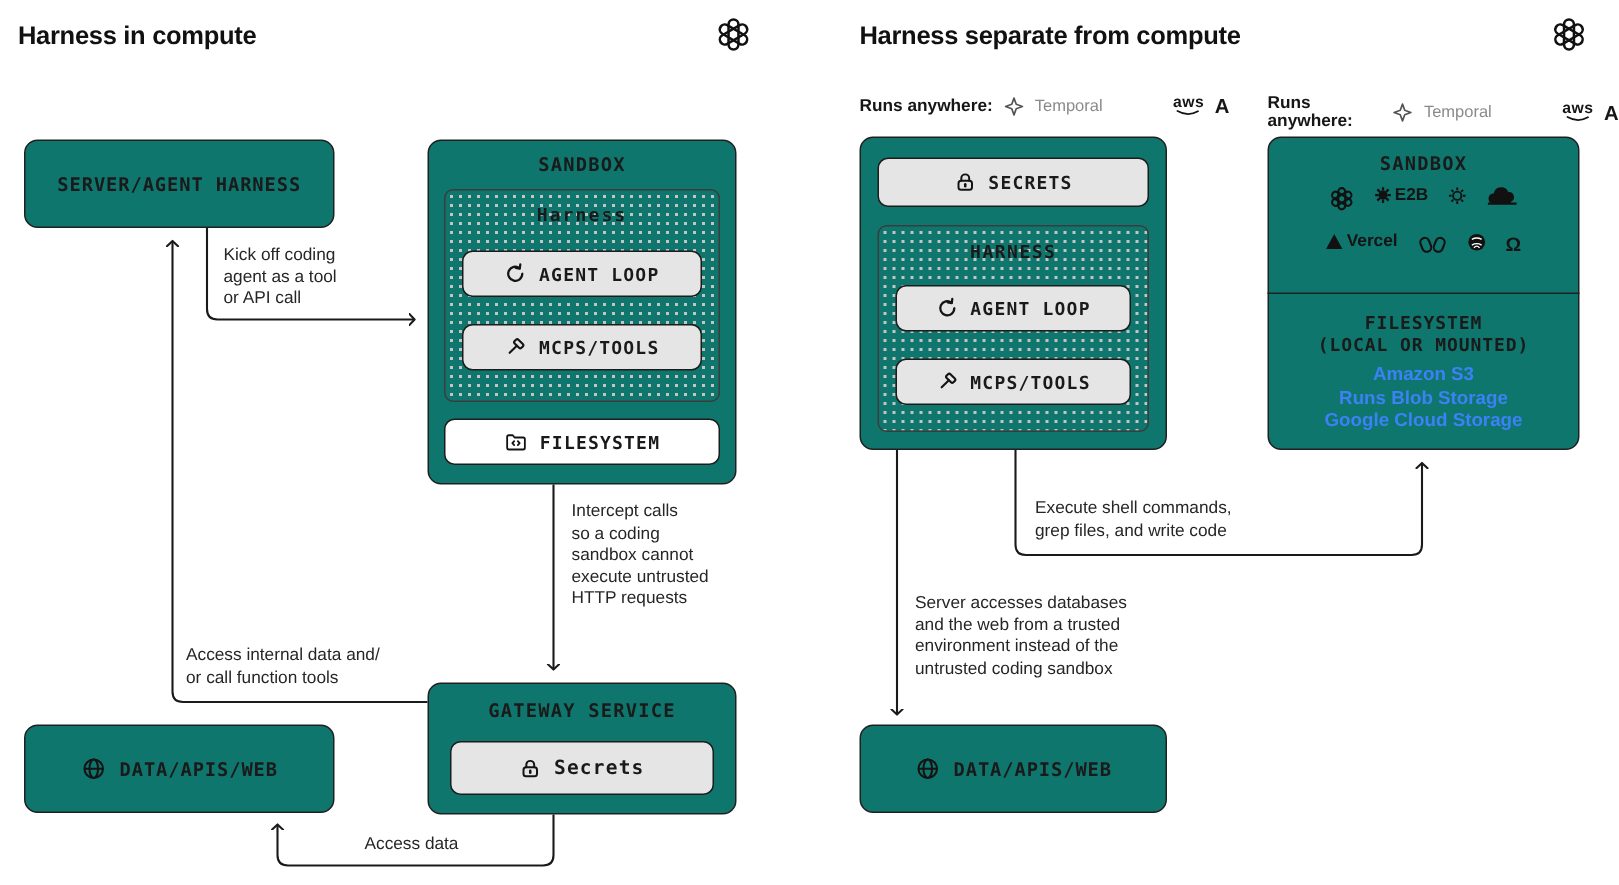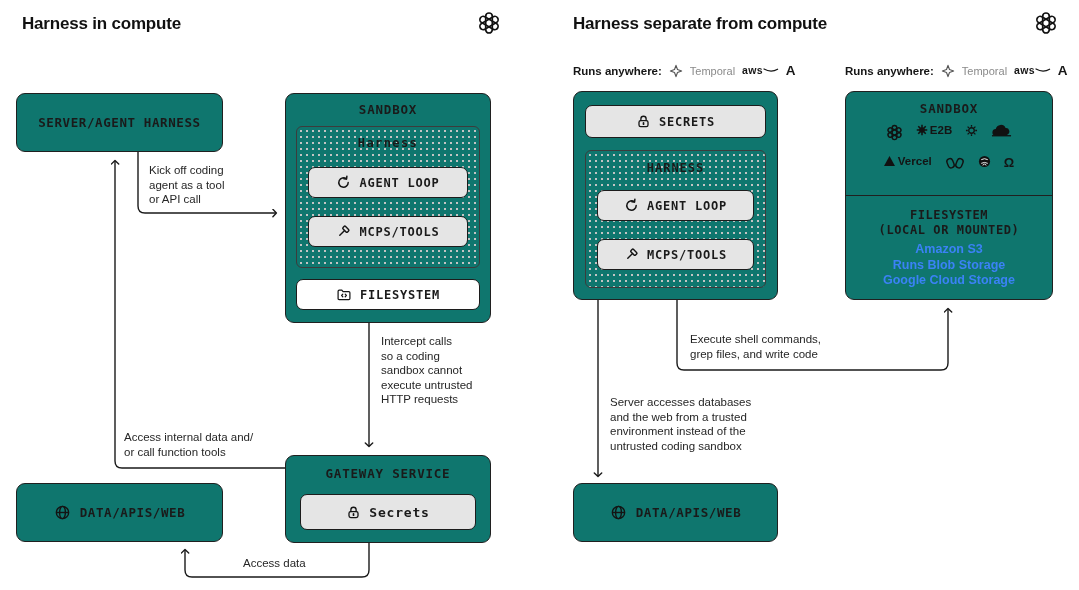--- a/index.html
+++ b/index.html
@@ -14,21 +14,21 @@
        display:flex;align-items:center;justify-content:center;gap:8px;}
   .ylw .lbl{font-size:12px;letter-spacing:0.8px;}
   .whitechip{position:absolute;box-sizing:border-box;background:#fff;border:1.6px solid #1c1c1c;border-radius:7px;
        display:flex;align-items:center;justify-content:center;gap:8px;}
   .dotted{position:absolute;box-sizing:border-box;border:1px solid #3c3c3c;border-radius:6px;
        background-image:radial-gradient(#c4c4c4 1px,transparent 1.15px);background-size:6px 6px;background-position:1px 1px;}
   .centerline{display:flex;align-items:center;justify-content:center;gap:9px;width:100%;height:100%;}
   .ann{position:absolute;font-size:11.5px;line-height:14.5px;font-weight:500;color:#262626;white-space:pre-line;}
   .runs{position:absolute;display:flex;align-items:center;gap:7px;font-size:11.5px;font-weight:600;color:#161616;}
   .runs .temporal-name{color:#8a8a8a;font-weight:500;font-size:11px;}
-  .runs .aws-wrap{display:flex;flex-direction:row;align-items:center;line-height:9px;}
+  .runs .aws-wrap{display:flex;flex-direction:column;align-items:center;line-height:9px;margin-left:40px;}
   .runs .aws-txt{font-weight:700;font-size:10.5px;letter-spacing:0.3px;}
   .runs .a-logo{font-weight:700;font-size:13.5px;}
   .logorow{position:absolute;display:flex;align-items:flex-start;justify-content:center;gap:13px;font-weight:700;font-size:11.5px;color:#141414;}
   .fs-title{font-size:12px;line-height:15px;letter-spacing:0.6px;text-align:center;white-space:pre-line;}
   .storage{font-size:12.5px;line-height:15.5px;font-weight:700;text-align:center;color:#3b82f6;}
   svg.connectors{position:absolute;left:0;top:0;width:1079px;height:590px;pointer-events:none;}
   .icon{display:inline-flex;align-items:center;justify-content:center;flex:none;}
 </style>
 </head>
 <body>
@@ -44,21 +44,21 @@
     <g fill="none" stroke="#1a1a1a" stroke-width="1.4">
       <path d="M138 152 V206 Q138 213 145 213 H276" marker-end="url(#arr)"></path>
       <path d="M285 468 H122 Q115 468 115 461 V161" marker-end="url(#arr)"></path>
       <path d="M369 323 V446" marker-end="url(#arr)"></path>
       <path d="M369 543 V570 Q369 577 362 577 H192 Q185 577 185 570 V550" marker-end="url(#arr)"></path>
       <path d="M598 300 V476" marker-end="url(#arr)"></path>
       <path d="M677 300 V363 Q677 370 684 370 H941 Q948 370 948 363 V309" marker-end="url(#arr)"></path>
     </g>
   </svg>
 
-  <div class="abs panel-title" style="left:22px;top:14px;">Harness in compute</div>
+  <div class="abs panel-title" style="left:12px;top:14px;">Harness in compute</div>
 
   <span class="abs icon" style="left:477px;top:11px;">
     <svg width="24" height="24" viewBox="0 0 24 24" fill="none" stroke="#111" stroke-width="1.7">
       <rect x="8.7" y="2" width="6.6" height="20" rx="3.3"></rect>
       <rect x="8.7" y="2" width="6.6" height="20" rx="3.3" transform="rotate(60 12 12)"></rect>
       <rect x="8.7" y="2" width="6.6" height="20" rx="3.3" transform="rotate(120 12 12)"></rect>
     </svg>
   </span>
 
   <div class="box" style="left:16px;top:93px;width:207px;height:59px;">

